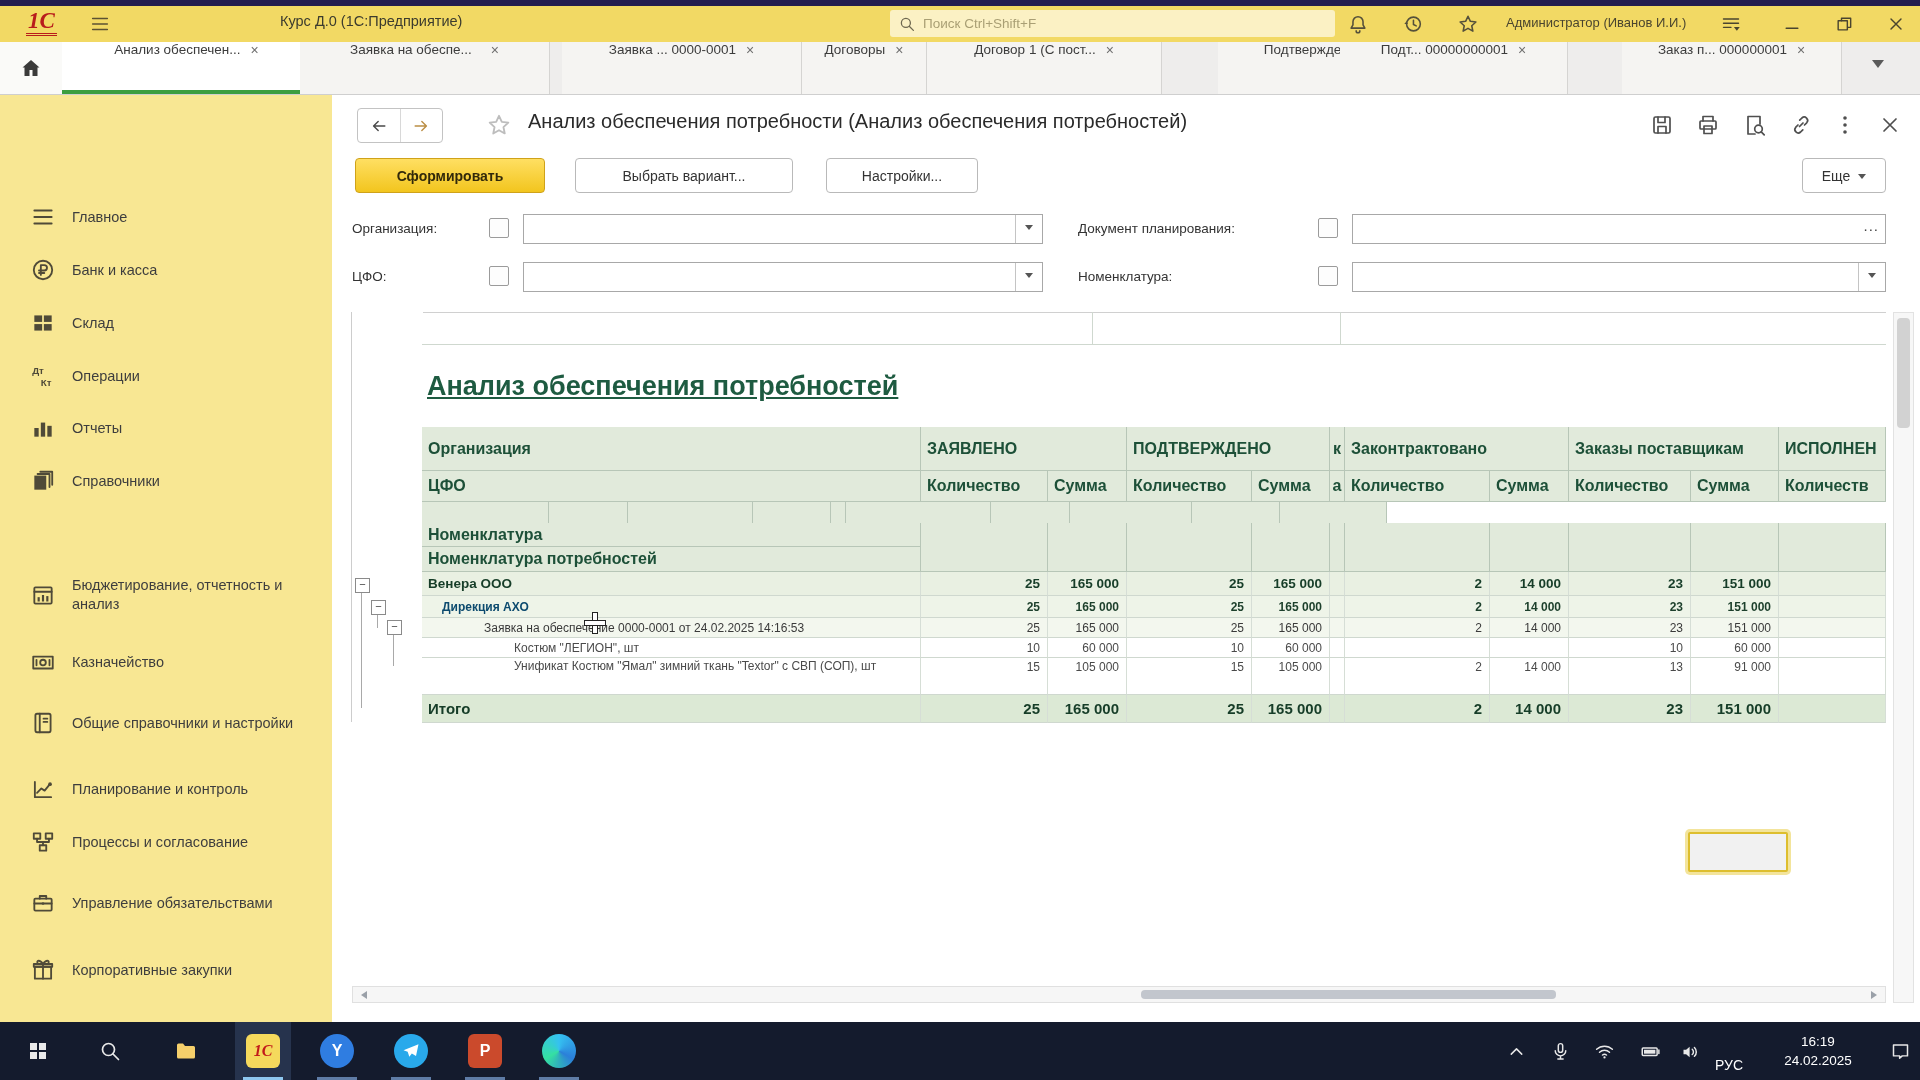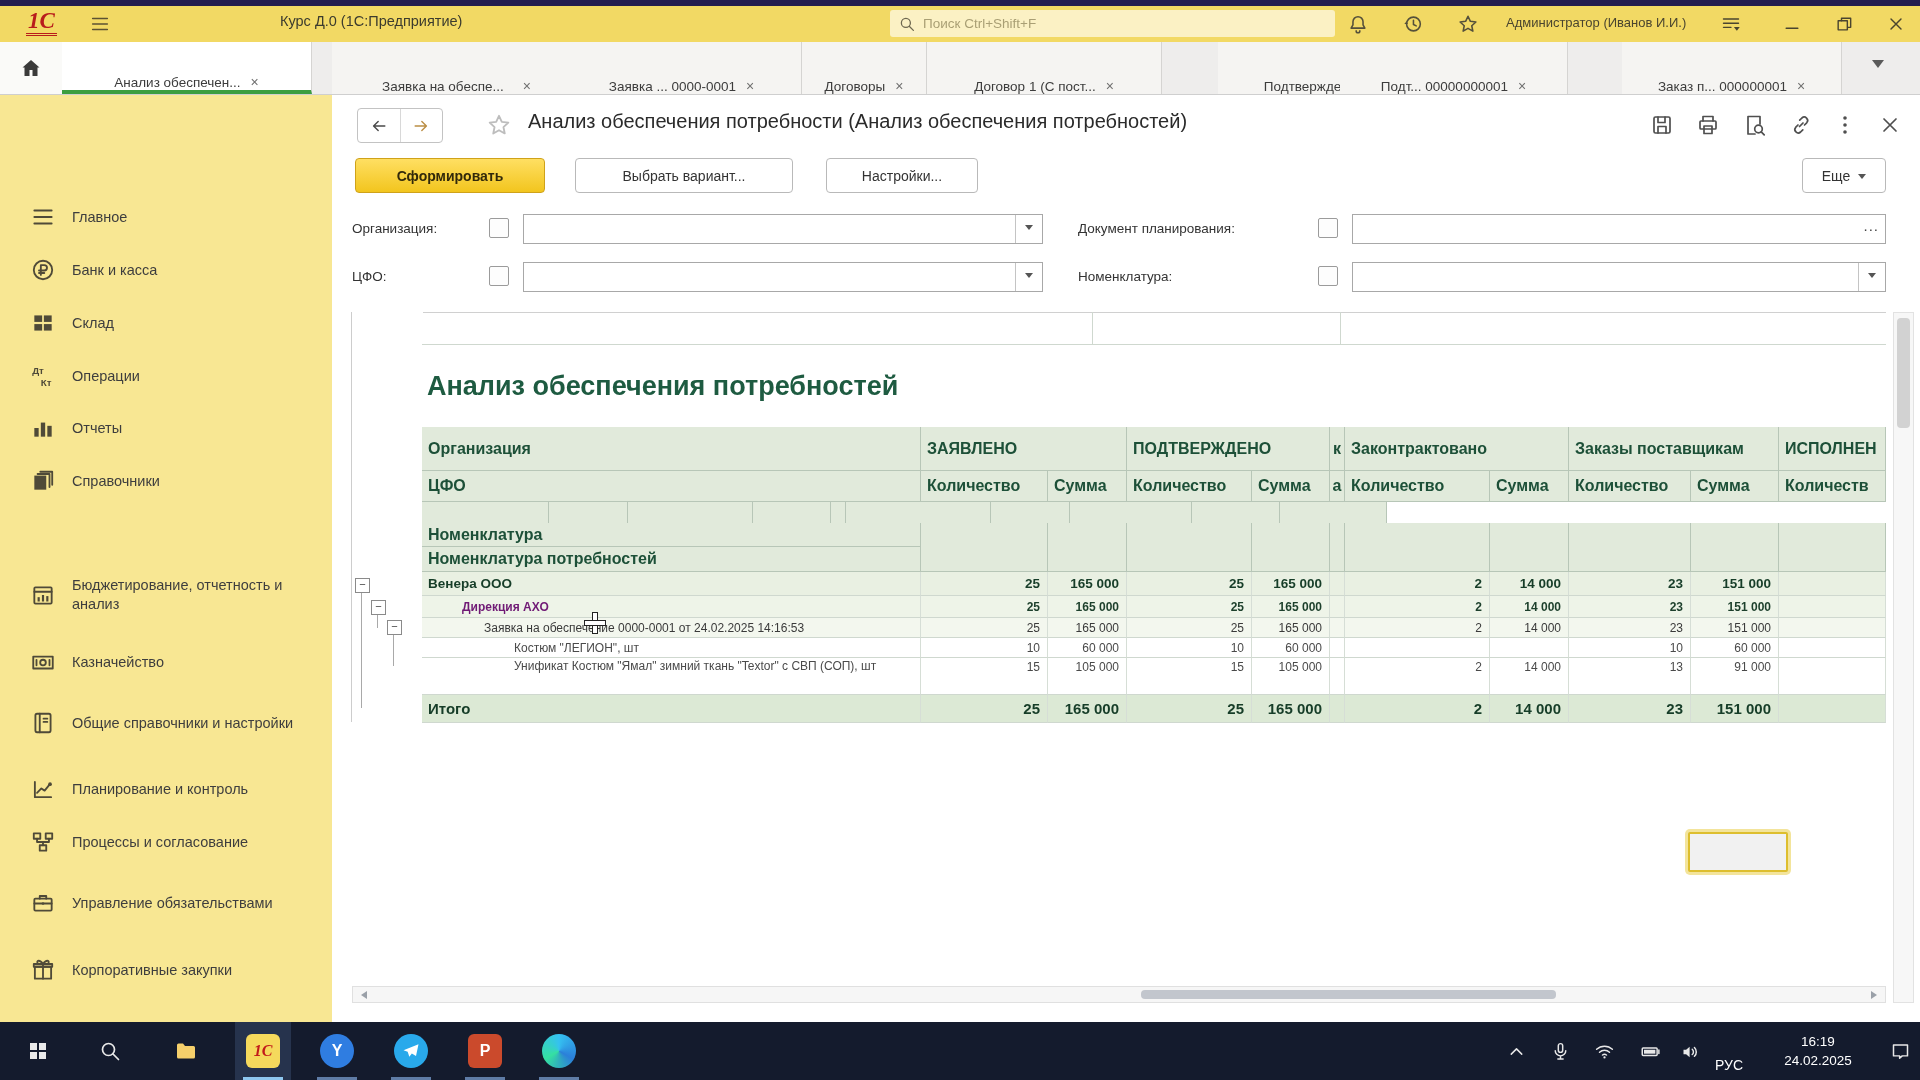--- a/index.html
+++ b/index.html
@@ -27,21 +27,21 @@
   .search-ph{margin-left:7px;font-size:13.5px;color:#a99f74;}
   .tb-ic{width:22px;height:22px;color:#55503a;top:13px;}
   .user-name{left:1506px;top:15px;font-size:13px;color:#4a452f;}
   .winctl{width:20px;height:20px;top:14px;color:#4a452f;}
 
   
   .tabbar{left:0;top:42px;width:1920px;height:53px;background:#eeedec;border-bottom:1px solid #cfcfcf;box-sizing:border-box;}
   .hometab{position:absolute;left:0;top:0;width:62px;height:52px;background:#fafaf8;border-right:1px solid #d5d4d2;
            display:flex;align-items:center;justify-content:center;color:#3a3a3a;}
   .hometab .ico{width:24px;height:24px;}
-  .tab{position:absolute;top:0;height:52px;display:flex;align-items:flex-end;justify-content:center;
+  .tab{position:absolute;top:0;height:52px;display:flex;align-items:flex-start;justify-content:center;
        border-right:1px solid #d5d4d2;font-size:13.5px;color:#3c3c3c;background:#f5f4f2;box-sizing:border-box;cursor:default;}
   .tab.active{background:#ffffff;border-bottom:4px solid #3c9e40;}
   .tab .x{margin-left:10px;color:#6f6f6f;font-size:14px;}
   .tab-overflow{position:absolute;left:1872px;top:18px;width:0;height:0;
                 border:6px solid transparent;border-top:8px solid #5a5a5a;}
 
   
   .sidebar{left:0;top:95px;width:332px;height:927px;background:#f8e793;}
   .side-item{position:absolute;left:0;width:332px;display:flex;align-items:center;cursor:default;}
   .side-item .ico{position:absolute;left:30px;width:26px;height:26px;color:#4f4a38;}
@@ -205,21 +205,21 @@
           <svg viewBox="0 0 24 24">
             <path class="f" d="M3.5 11.5L12 4l8.5 7.5h-2V20h-5v-6h-3v6h-5v-8.5z"></path>
           </svg>
         </span>
     </div>
     <div id="tabs">
         <div class="tab active" style="left: 62px; width: 250px;">
           <span>Анализ обеспечен...</span>
           <span class="x">×</span>
         </div>
-        <div class="tab" style="left: 332px; width: 250px; gap: 9px;">
+        <div class="tab" style="left: 300px; width: 250px; gap: 9px;">
           <span>Заявка на обеспе...</span>
           <span class="x">×</span>
         </div>
         <div class="tab" style="left: 562px; width: 240px;">
           <span>Заявка ... 0000-0001</span>
           <span class="x">×</span>
         </div>
         <div class="tab" style="left: 802px; width: 125px;">
           <span>Договоры</span>
           <span class="x">×</span>
@@ -478,21 +478,21 @@
 
   <div class="hline" style="left:351px;top:312px;width:1535px;"></div>
   <div class="abs tree-gutter"></div>
   <div class="abs grid" id="grid">
       <div class="grow" style="height: 33px;">
         <div class="gcell br bb" style="width: 671px;"></div>
         <div class="gcell br bb" style="width: 248px;"></div>
         <div class="gcell bb" style="width: 545px;"></div>
       </div>
       <div class="grow" style="height: 82px;">
-        <div class="gcell report-title" style="width: 1464px; align-items: center;">Анализ обеспечения потребностей</div>
+        <div class="gcell report-title" style="width: 1464px; align-items: center; text-decoration: underline;">Анализ обеспечения потребностей</div>
       </div>
       <div class="grow" style="height: 44px;">
         <div class="gcell hdrc" style="width: 499px;">Организация</div>
         <div class="gcell hdrc" style="width: 206px;">ЗАЯВЛЕНО</div>
         <div class="gcell hdrc" style="width: 203px;">ПОДТВЕРЖДЕНО</div>
         <div class="gcell hdrc ctr" style="width: 15px;">к</div>
         <div class="gcell hdrc" style="width: 224px;">Законтрактовано</div>
         <div class="gcell hdrc" style="width: 210px;">Заказы поставщикам</div>
         <div class="gcell hdrc" style="width: 107px;">ИСПОЛНЕН</div>
       </div>
@@ -554,21 +554,21 @@
         <div class="gcell datac num" style="width: 125px; font-weight: bold; font-size: 13.5px; color: rgb(22, 61, 40);">25</div>
         <div class="gcell datac num" style="width: 78px; font-weight: bold; font-size: 13.5px; color: rgb(22, 61, 40);">165 000</div>
         <div class="gcell datac ctr" style="width: 15px; font-weight: bold; font-size: 13.5px; color: rgb(22, 61, 40);"></div>
         <div class="gcell datac num" style="width: 145px; font-weight: bold; font-size: 13.5px; color: rgb(22, 61, 40);">2</div>
         <div class="gcell datac num" style="width: 79px; font-weight: bold; font-size: 13.5px; color: rgb(22, 61, 40);">14 000</div>
         <div class="gcell datac num" style="width: 122px; font-weight: bold; font-size: 13.5px; color: rgb(22, 61, 40);">23</div>
         <div class="gcell datac num" style="width: 88px; font-weight: bold; font-size: 13.5px; color: rgb(22, 61, 40);">151 000</div>
         <div class="gcell datac num" style="width: 107px; font-weight: bold; font-size: 13.5px; color: rgb(22, 61, 40);"></div>
       </div>
       <div class="grow" style="height: 22px; background: rgb(238, 244, 232);">
-        <div class="gcell datac" style="width: 499px; padding-left: 40px; font-weight: bold; font-size: 12px; color: #701a75;">Дирекция АХО</div>
+        <div class="gcell datac" style="width: 499px; padding-left: 20px; font-weight: bold; font-size: 12px; color: #0c4a6e;">Дирекция АХО</div>
         <div class="gcell datac num" style="width: 127px; font-weight: bold; font-size: 12px; color: rgb(28, 63, 43);">25</div>
         <div class="gcell datac num" style="width: 79px; font-weight: bold; font-size: 12px; color: rgb(28, 63, 43);">165 000</div>
         <div class="gcell datac num" style="width: 125px; font-weight: bold; font-size: 12px; color: rgb(28, 63, 43);">25</div>
         <div class="gcell datac num" style="width: 78px; font-weight: bold; font-size: 12px; color: rgb(28, 63, 43);">165 000</div>
         <div class="gcell datac ctr" style="width: 15px; font-weight: bold; font-size: 12px; color: rgb(28, 63, 43);"></div>
         <div class="gcell datac num" style="width: 145px; font-weight: bold; font-size: 12px; color: rgb(28, 63, 43);">2</div>
         <div class="gcell datac num" style="width: 79px; font-weight: bold; font-size: 12px; color: rgb(28, 63, 43);">14 000</div>
         <div class="gcell datac num" style="width: 122px; font-weight: bold; font-size: 12px; color: rgb(28, 63, 43);">23</div>
         <div class="gcell datac num" style="width: 88px; font-weight: bold; font-size: 12px; color: rgb(28, 63, 43);">151 000</div>
         <div class="gcell datac num" style="width: 107px; font-weight: bold; font-size: 12px; color: rgb(28, 63, 43);"></div>

